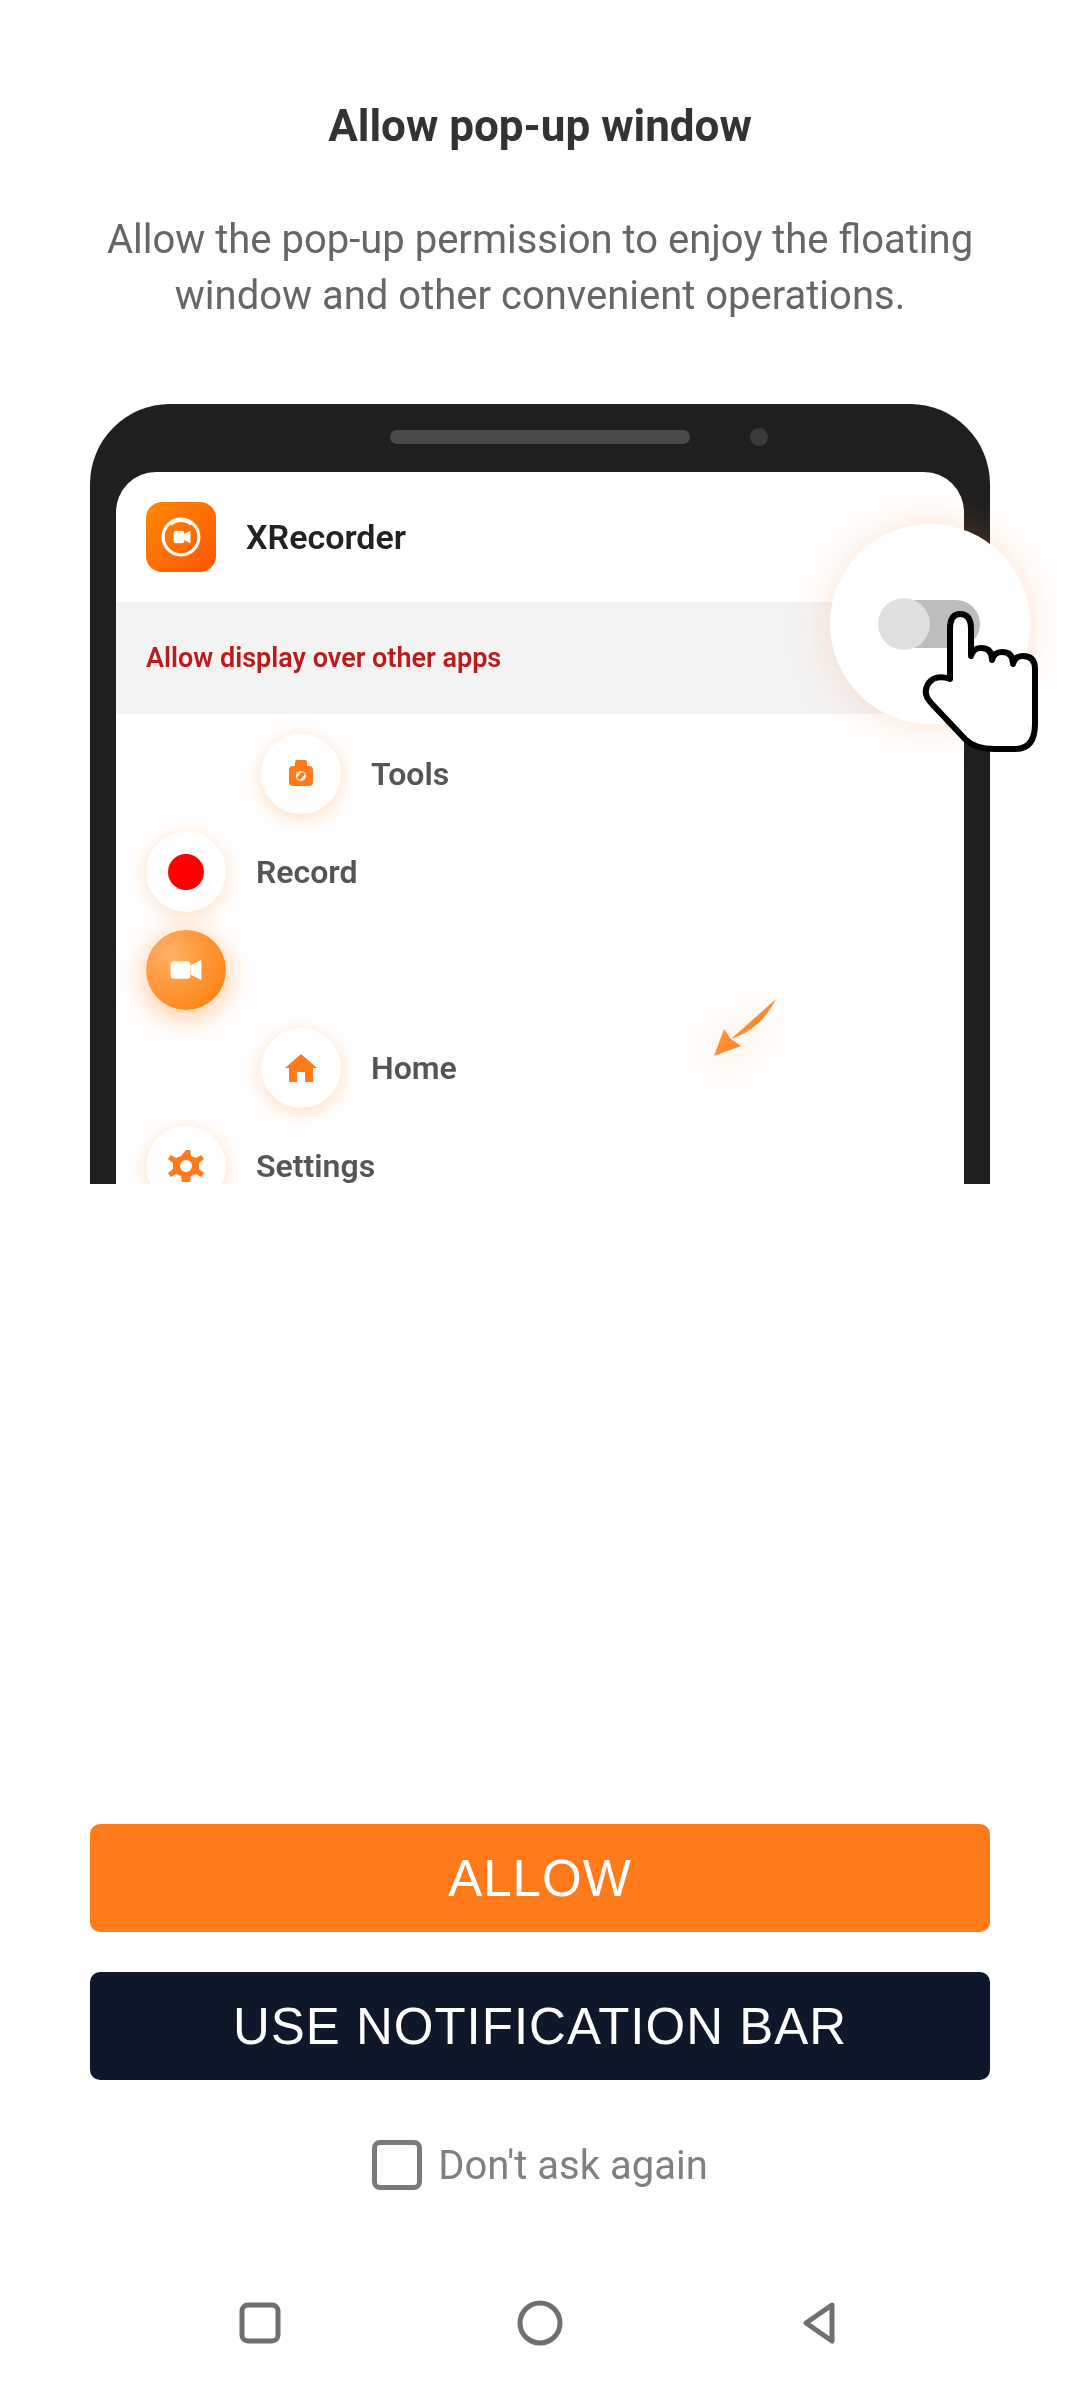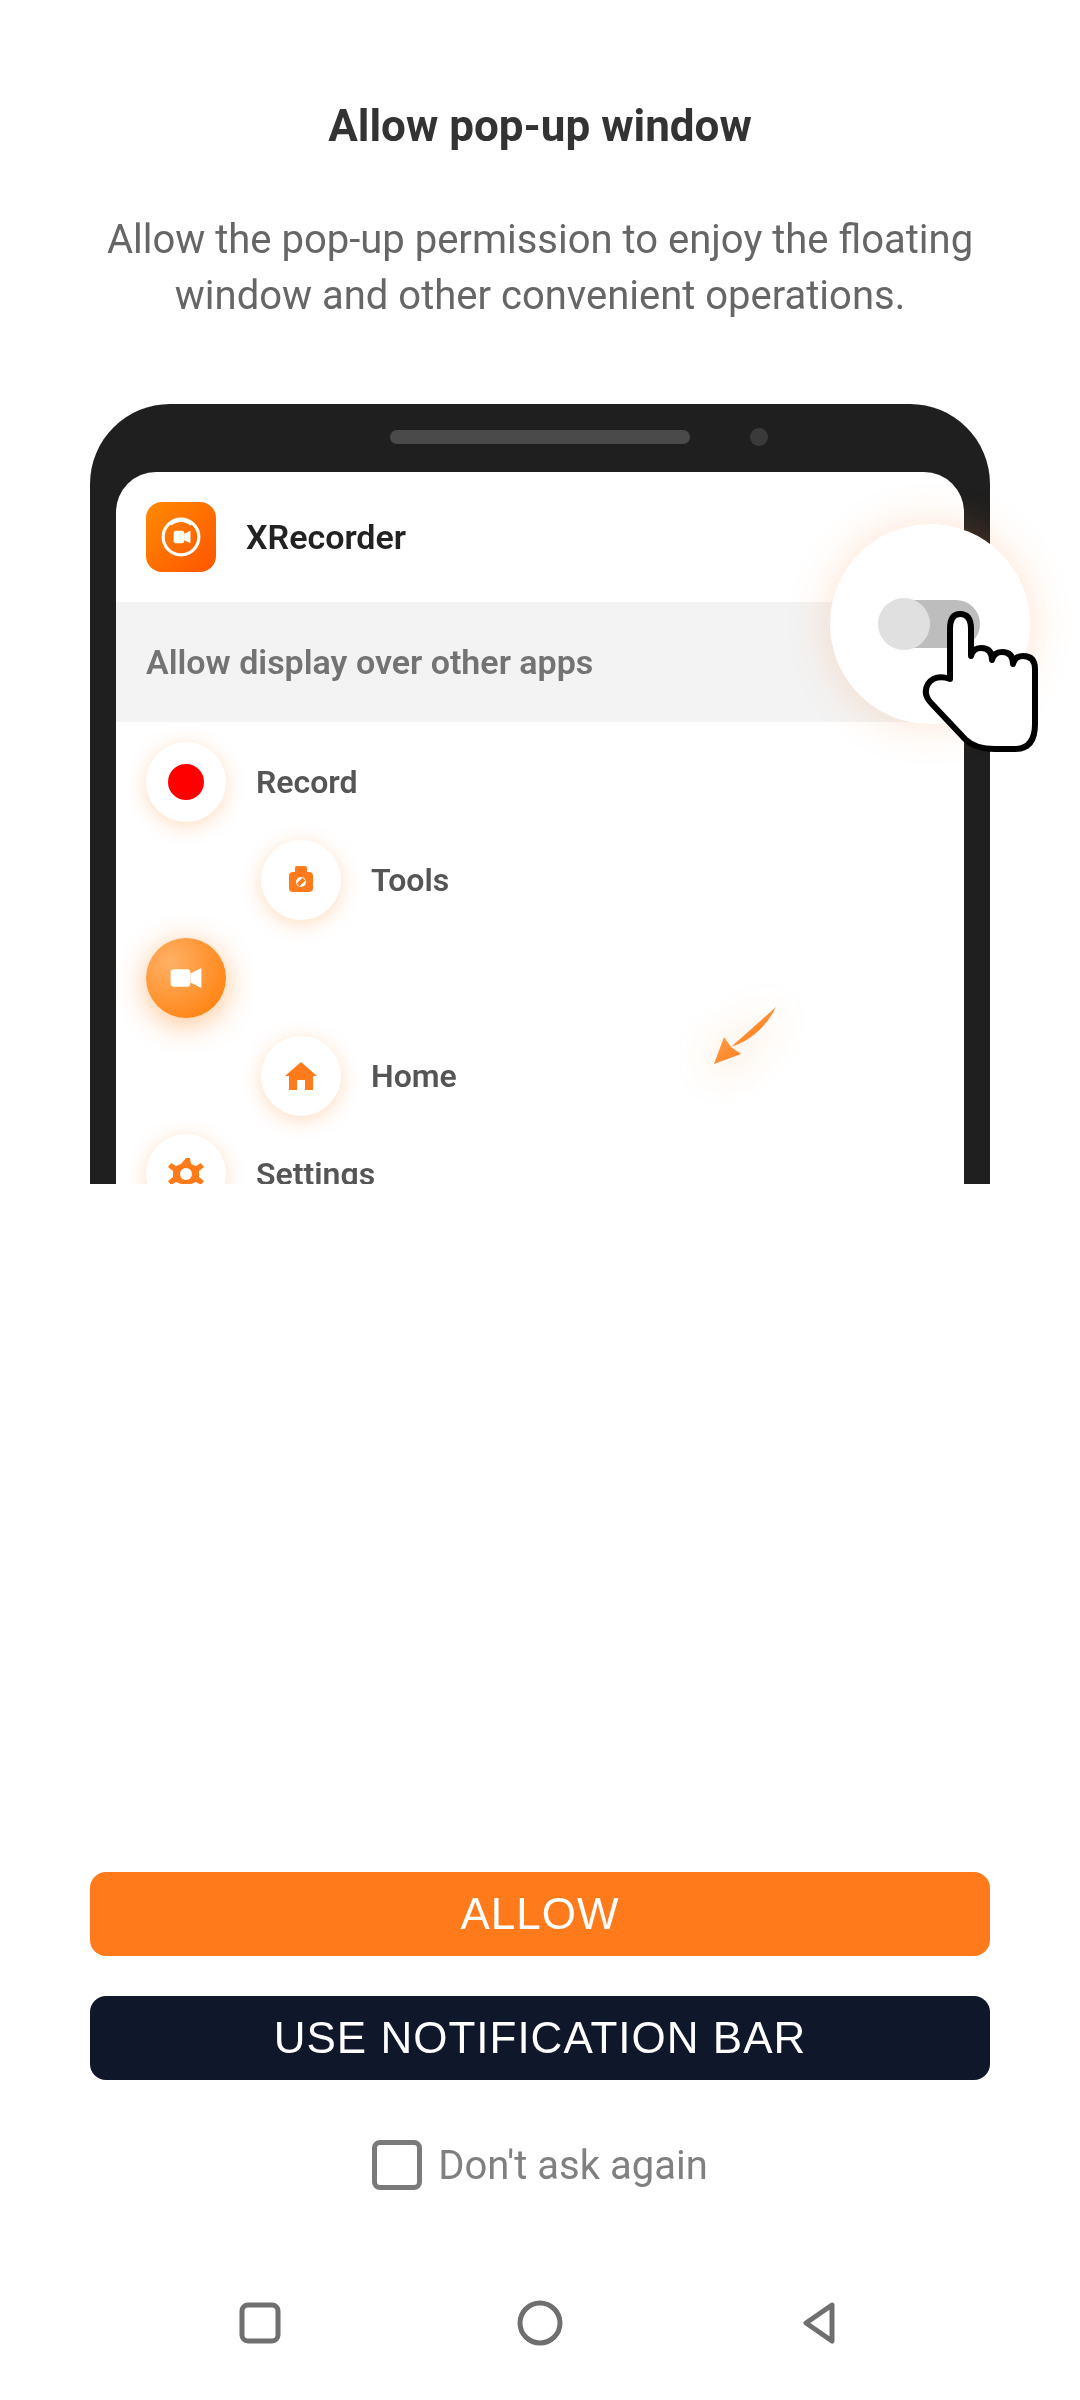--- a/index.html
+++ b/index.html
@@ -17,21 +17,21 @@
   .phone-speaker { position: absolute; top: 26px; left: 50%; transform: translateX(-50%); width: 300px; height: 14px; background: #4a4a4a; border-radius: 7px; }
   .phone-cam { position: absolute; top: 24px; left: 660px; width: 18px; height: 18px; background: #3a3a3a; border-radius: 50%; }
   .phone-screen { position: absolute; top: 68px; left: 26px; right: 26px; bottom: 0; background: #ffffff; border-top-left-radius: 40px; border-top-right-radius: 40px; padding-top: 30px; overflow: hidden; }
 
   .app-row { display: flex; align-items: center; padding: 0 30px 30px 30px; gap: 30px; }
   .app-icon { width: 70px; height: 70px; border-radius: 16px; background: linear-gradient(135deg,#ff8a00,#ff5500); display: flex; align-items: center; justify-content: center; }
   .app-icon svg { width: 42px; height: 42px; }
   .app-name { font-size: 34px; font-weight: 600; color: #222222; }
 
   .perm-row { background: #f3f3f3; padding: 40px 30px; display: flex; align-items: center; justify-content: space-between; }
-  .perm-label { font-size: 34px; font-weight: 600; color: #737373; }
+  .perm-label { font-size: 27px; font-weight: 600; color: #b91c1c; }
 
   .float-list { padding: 20px 30px; position: relative; }
   .float-item { display: flex; align-items: center; gap: 30px; }
   .float-row-record { margin-bottom: 18px; }
   .float-row-tools { margin-left: 115px; margin-bottom: 18px; }
   .float-row-cam { margin-left: 0; margin-bottom: 18px; height: 80px; }
   .float-row-home { margin-left: 115px; margin-bottom: 18px; }
   .float-row-set { margin-left: 0; }
 
   .circle { width: 80px; height: 80px; border-radius: 50%; background: #ffffff; box-shadow: 0 4px 20px rgba(255,120,0,0.25); display: flex; align-items: center; justify-content: center; }
@@ -45,21 +45,21 @@
 
   
   .toggle-bubble { position: absolute; top: 120px; right: -40px; width: 200px; height: 200px; background: #ffffff; border-radius: 50%; box-shadow: 0 0 40px rgba(255,140,60,0.25); display: flex; align-items: center; justify-content: center; }
   .switch { width: 100px; height: 48px; background: #bdbdbd; border-radius: 24px; position: relative; }
   .switch-knob { position: absolute; top: -2px; left: -2px; width: 52px; height: 52px; background: #e0e0e0; border-radius: 50%; }
   .hand { position: absolute; top: 200px; right: -60px; width: 140px; height: 150px; }
   .hand svg { width: 140px; height: 150px; }
 
   
   .buttons { margin-top: auto; padding: 0 90px 60px 90px; }
-  .btn { width: 100%; height: 84px; border-radius: 16px; display: flex; align-items: center; justify-content: center; font-size: 44px; font-weight: 500; letter-spacing: 1px; border: none; }
+  .btn { width: 100%; height: 108px; border-radius: 10px; display: flex; align-items: center; justify-content: center; font-size: 51px; font-weight: 500; letter-spacing: 1px; border: none; }
   .btn-allow { background: #ff7a1a; color: #ffffff; margin-bottom: 40px; }
   .btn-notif { background: #0f172a; color: #ffffff; margin-bottom: 60px; }
 
   .dont-ask { display: flex; align-items: center; justify-content: center; gap: 16px; }
   .checkbox { width: 50px; height: 50px; border: 5px solid #7a7a7a; border-radius: 8px; }
   .dont-ask-label { font-size: 40px; color: #808080; }
 
   
   .navbar { height: 150px; display: flex; align-items: center; justify-content: space-around; padding: 0 120px; }
   .nav-icon svg { width: 56px; height: 56px; stroke: #6f6f6f; fill: none; stroke-width: 5; }
@@ -90,37 +90,37 @@
             </div>
             <div class="app-name">XRecorder</div>
           </div>
 
           <div class="perm-row">
             <div class="perm-label">Allow display over other apps</div>
           </div>
 
           <div class="float-list">
 
-            <div class="float-item float-row-record">
-              <div class="circle">
-                  <div class="dot-red"></div>
-                </div>
-              <div class="float-label">Record</div>
-            </div>
-
             <div class="float-item float-row-tools">
               <div class="circle">
                 <svg width="40" height="40" viewBox="0 0 40 40">
                     <rect x="8" y="12" width="24" height="20" rx="4" fill="#ff7a1a"></rect>
                     <rect x="14" y="6" width="12" height="8" rx="2" fill="#ff7a1a"></rect>
                     <circle cx="20" cy="22" r="5" fill="#ffffff"></circle>
                     <rect x="18" y="18" width="4" height="8" fill="#ff7a1a" transform="rotate(45 20 22)"></rect>
                   </svg>
               </div>
               <div class="float-label">Tools</div>
+            </div>
+
+            <div class="float-item float-row-record">
+              <div class="circle">
+                  <div class="dot-red"></div>
+                </div>
+              <div class="float-label">Record</div>
             </div>
 
             <div class="float-item float-row-cam">
               <div class="circle orange">
                 <svg width="44" height="44" viewBox="0 0 40 40">
                     <rect x="6" y="12" width="18" height="16" rx="3" fill="#ffffff"></rect>
                     <path d="M24 16 L34 11 L34 29 L24 24 Z" fill="#ffffff"></path>
                   </svg>
               </div>
             </div>

